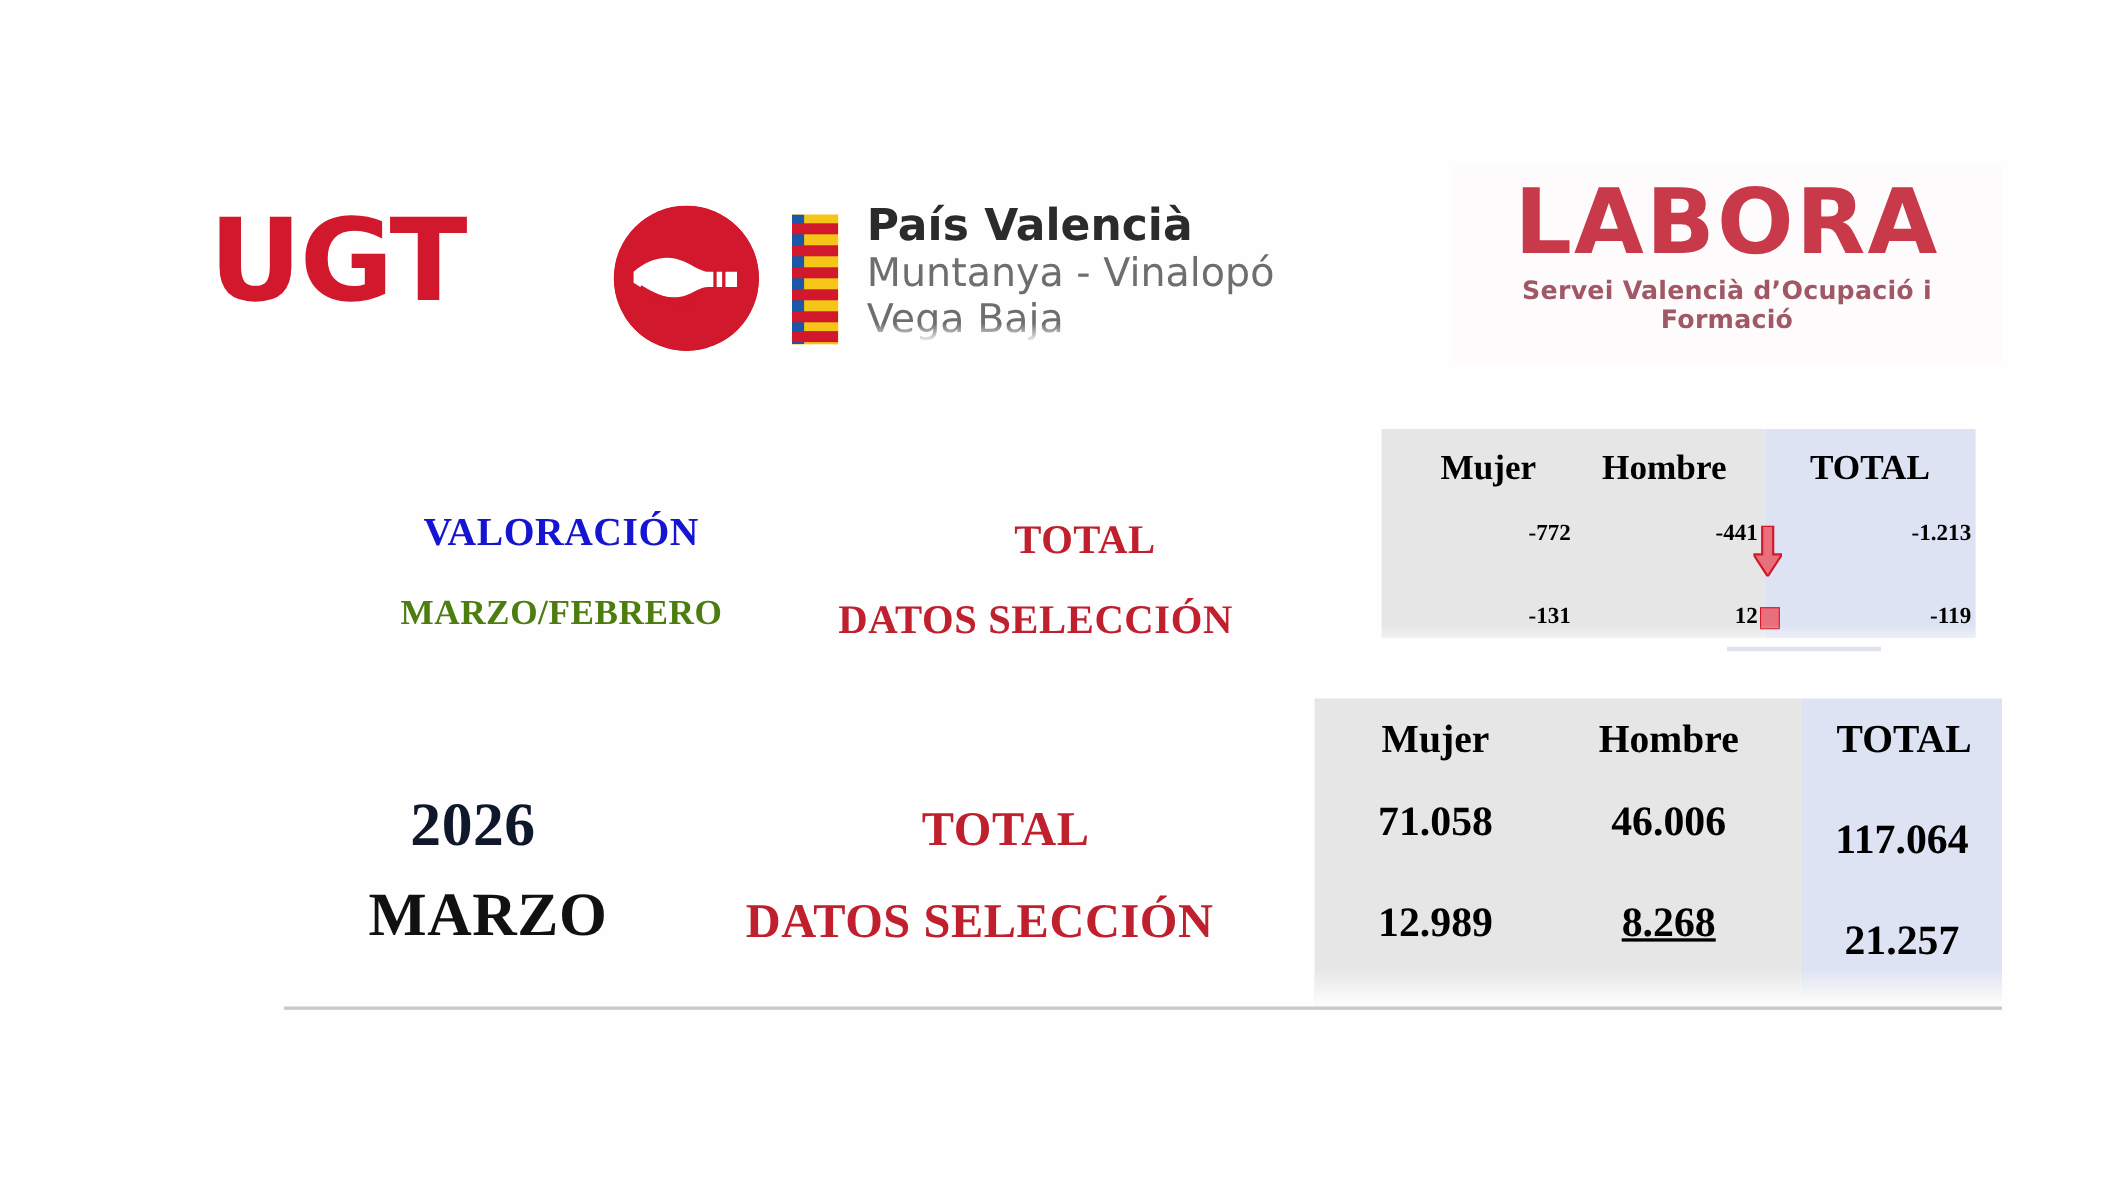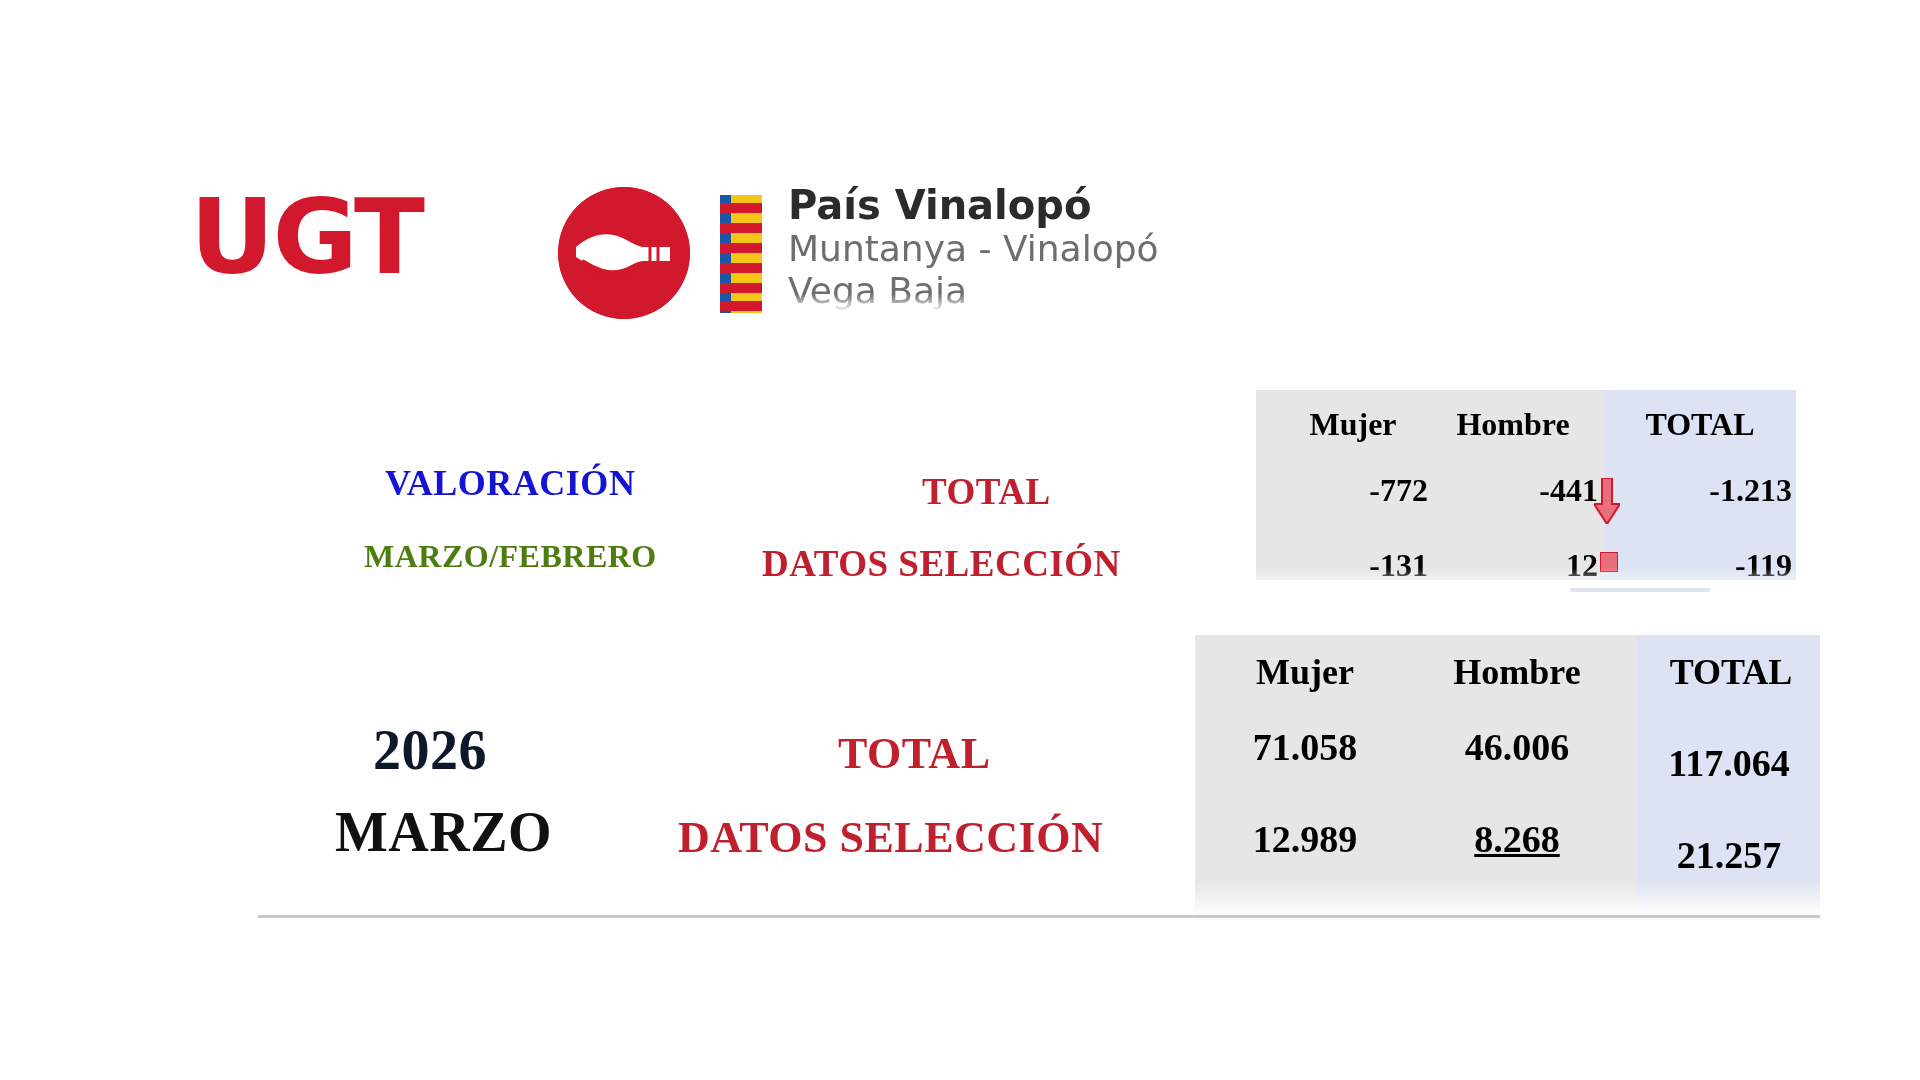--- a/index.html
+++ b/index.html
@@ -219,21 +219,21 @@
     background: #dde3f2;
   }
   .table-top .cell {
     position: absolute;
     font-family: "Liberation Serif", serif;
     font-weight: bold;
     color: #000000;
     white-space: nowrap;
   }
   .table-top .hdr { font-size: 32px; }
-  .table-top .num { font-size: 32px; }
+  .table-top .num { font-size: 21px; }
 
   .tt-h-mujer  { left: 22px;  top: 16px; width: 150px; text-align: center; }
   .tt-h-hombre { left: 172px; top: 16px; width: 170px; text-align: center; }
   .tt-h-total  { left: 352px; top: 16px; width: 184px; text-align: center; }
 
   .tt-r1-mujer  { left: 22px;  top: 82px; width: 150px; text-align: right; }
   .tt-r1-hombre { left: 172px; top: 82px; width: 170px; text-align: right; }
   .tt-r1-total  { left: 352px; top: 82px; width: 184px; text-align: right; padding-right: 4px; }
 
   .tt-r2-mujer  { left: 22px;  top: 157px; width: 150px; text-align: right; }
@@ -367,29 +367,33 @@
       <div class="bluebar"></div>
       <div class="stripe" style="top:8px"></div>
       <div class="stripe" style="top:28px"></div>
       <div class="stripe" style="top:48px"></div>
       <div class="stripe" style="top:68px"></div>
       <div class="stripe" style="top:88px"></div>
       <div class="stripe" style="top:106px"></div>
     </div>
 
     <div class="org-name">
-      <div class="line1">País Vinalopó</div>
+      <div class="line1">País Valencià</div>
       <div class="line2">Muntanya - Vinalopó</div>
       <div class="line3">
         <span>Vega Baja</span>
         <span class="fade"></span>
       </div>
     </div>
   </div>
 
+  <div class="labora">
+    <div class="word">LABORA</div>
+    <div class="sub">Servei Valencià d’Ocupació i Formació</div>
+  </div>
 
   <div class="lbl val-line1">VALORACIÓN</div>
   <div class="lbl val-line2">MARZO/FEBRERO</div>
 
   <div class="lbl tot-line1">TOTAL</div>
   <div class="lbl tot-line2">
     <span>DATOS SELECCIÓN</span>
     <span class="cover"></span>
   </div>
 

